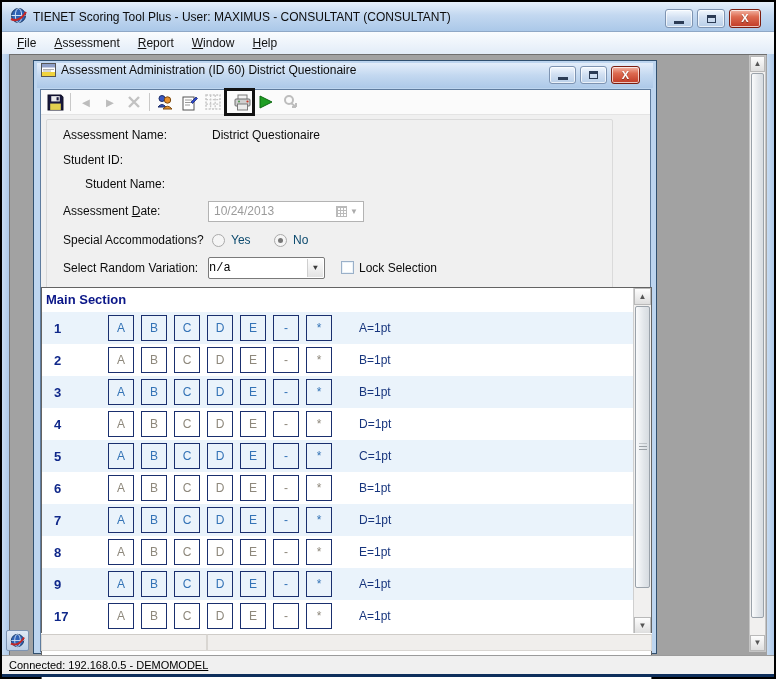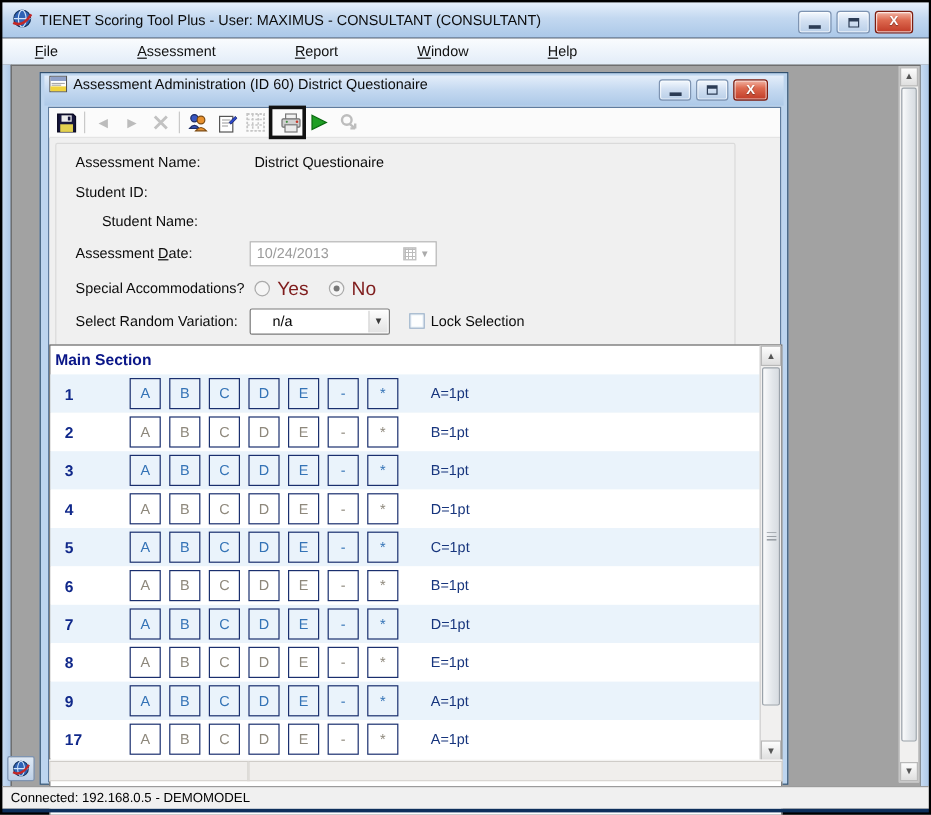--- a/index.html
+++ b/index.html
@@ -16,32 +16,32 @@
 
   .winbtn { position:absolute; top:9px; height:19px; border-radius:3px;
     border:1px solid #7e94b2; display:flex; align-items:center; justify-content:center;
     background:linear-gradient(#f4f9fe, #d2e0f2 45%, #b9cfe8); box-shadow:inset 0 0 0 1px rgba(255,255,255,.7); }
   .winbtn.close { background:linear-gradient(#f2b5a5, #dd6a50 40%, #c03a26); border-color:#7c1d10; }
   .glyph-min { width:10px; height:3px; background:#2c3c55; margin-top:7px; }
   .glyph-restore { width:9px; height:8px; border:1px solid #2c3c55; border-top-width:3px; background:transparent; }
   .glyph-close { color:#fff; font-weight:bold; font-size:11px; line-height:11px; text-shadow:0 1px 1px rgba(0,0,0,.4); }
 
   .menubar { position:absolute; left:2px; top:32px; right:2px; height:22px;
-    background:linear-gradient(#fafcfe, #e2ecf8); display:flex; align-items:center; padding-left:18px;gap:48px; }
+    background:linear-gradient(#fafcfe, #e2ecf8); display:flex; align-items:center; padding-left:6px; }
   .menu-item { display:inline-block; padding:3px 9px; font-size:12px; color:#111; }
   .menu-item::first-letter { text-decoration:underline; }
 
   .frame-strip { position:absolute; top:54px; bottom:24px; width:7px; background:linear-gradient(90deg,#c8dcf2,#aec9e8); }
   .mdi { position:absolute; left:9px; top:54px; width:758px; bottom:24px; background:#a2a2a2;
     border-top:1px solid #6f6f6f; border-left:1px solid #6f6f6f; }
 
   
   .statusbar { position:absolute; left:2px; right:2px; top:655px; height:19px;
     background:#f0f0f0; border-top:1px solid #9b9b9b; display:flex; align-items:center; padding-left:7px;
-    font-size:11px; }
+    font-size:11px;text-decoration:underline; }
   .bottomband { position:absolute; left:2px; right:2px; top:674px; height:3px; background:#0e2f5c; }
 
   
   .vscroll { position:absolute; background:#f1f0ef; border:1px solid #c5c5c5; }
   .vscroll .sbtn { position:absolute; left:0; right:0; height:16px; background:linear-gradient(#fdfdfd,#dfdfdf);
     border:1px solid #b9b9b9; color:#555; font-size:8px; text-align:center; line-height:14px; }
   .vscroll .sbtn.up { top:0; }
   .vscroll .sbtn.down { bottom:0; }
   .vscroll .thumb { position:absolute; left:1px; right:1px; border:1px solid #9aa2aa; border-radius:2px;
     background:linear-gradient(90deg,#fafbfc,#e2e6ea 60%,#d7dce1); }
@@ -77,23 +77,23 @@
   .fvalue { position:absolute; font-size:12px; color:#0c0c0c; white-space:nowrap; }
   .datebox { position:absolute; left:161px; top:81px; width:156px; height:21px; background:#fff;
     border:1px solid #b3b3b3; color:#9b9b9b; font-size:12px; line-height:19px; padding-left:5px; }
   .datebox .dp-btn { position:absolute; right:2px; top:2px; width:28px; height:15px; display:flex;
     align-items:center; justify-content:center; gap:3px; color:#ababab; }
   .cal-icon { width:11px; height:11px; border:1px solid #ababab;
     background:repeating-linear-gradient(90deg,#ababab 0 1px, transparent 1px 3px),
                repeating-linear-gradient(#ababab 0 1px, transparent 1px 3px); background-size:100% 100%; opacity:.8; }
   .radio { position:absolute; width:13px; height:13px; border:1px solid #aaa; border-radius:50%; background:#f5f5f5; }
   .radio.sel::after { content:""; position:absolute; left:3px; top:3px; width:5px; height:5px; border-radius:50%; background:#777; }
-  .rlabel { position:absolute; color:#7f1d1d; font-size:16px; }
+  .rlabel { position:absolute; color:#0c4a6e; font-size:12px; }
   .combo { position:absolute; left:161px; top:137px; width:117px; height:22px; background:#fff;
-    border:1px solid #7a7a7a; border-radius:2px; font-size:12px; line-height:20px; padding-left:18px; color:#000; }
+    border:1px solid #7a7a7a; border-radius:2px; font-size:12px; line-height:20px; padding-left:0; color:#000;font-family:Liberation Mono, monospace; }
   .combo .arrow { position:absolute; right:1px; top:1px; bottom:1px; width:16px;
     background:linear-gradient(#fdfdfd,#e3e3e3); border-left:1px solid #cfcfcf;
     color:#3a3a3a; font-size:8px; text-align:center; line-height:18px; }
   .checkbox { position:absolute; left:294px; top:141px; width:13px; height:13px; background:#fdfefe;
     border:1px solid #9ab0c8; box-shadow:inset 0 0 0 1px #e9f1f8; }
   .cklabel { position:absolute; left:312px; top:141px; font-size:12px; color:#0c0c0c; }
 
   
   .mainpanel { position:absolute; left:0px; top:197px; width:611px; height:421px;
     background:#fff; border:1px solid #636363; }

